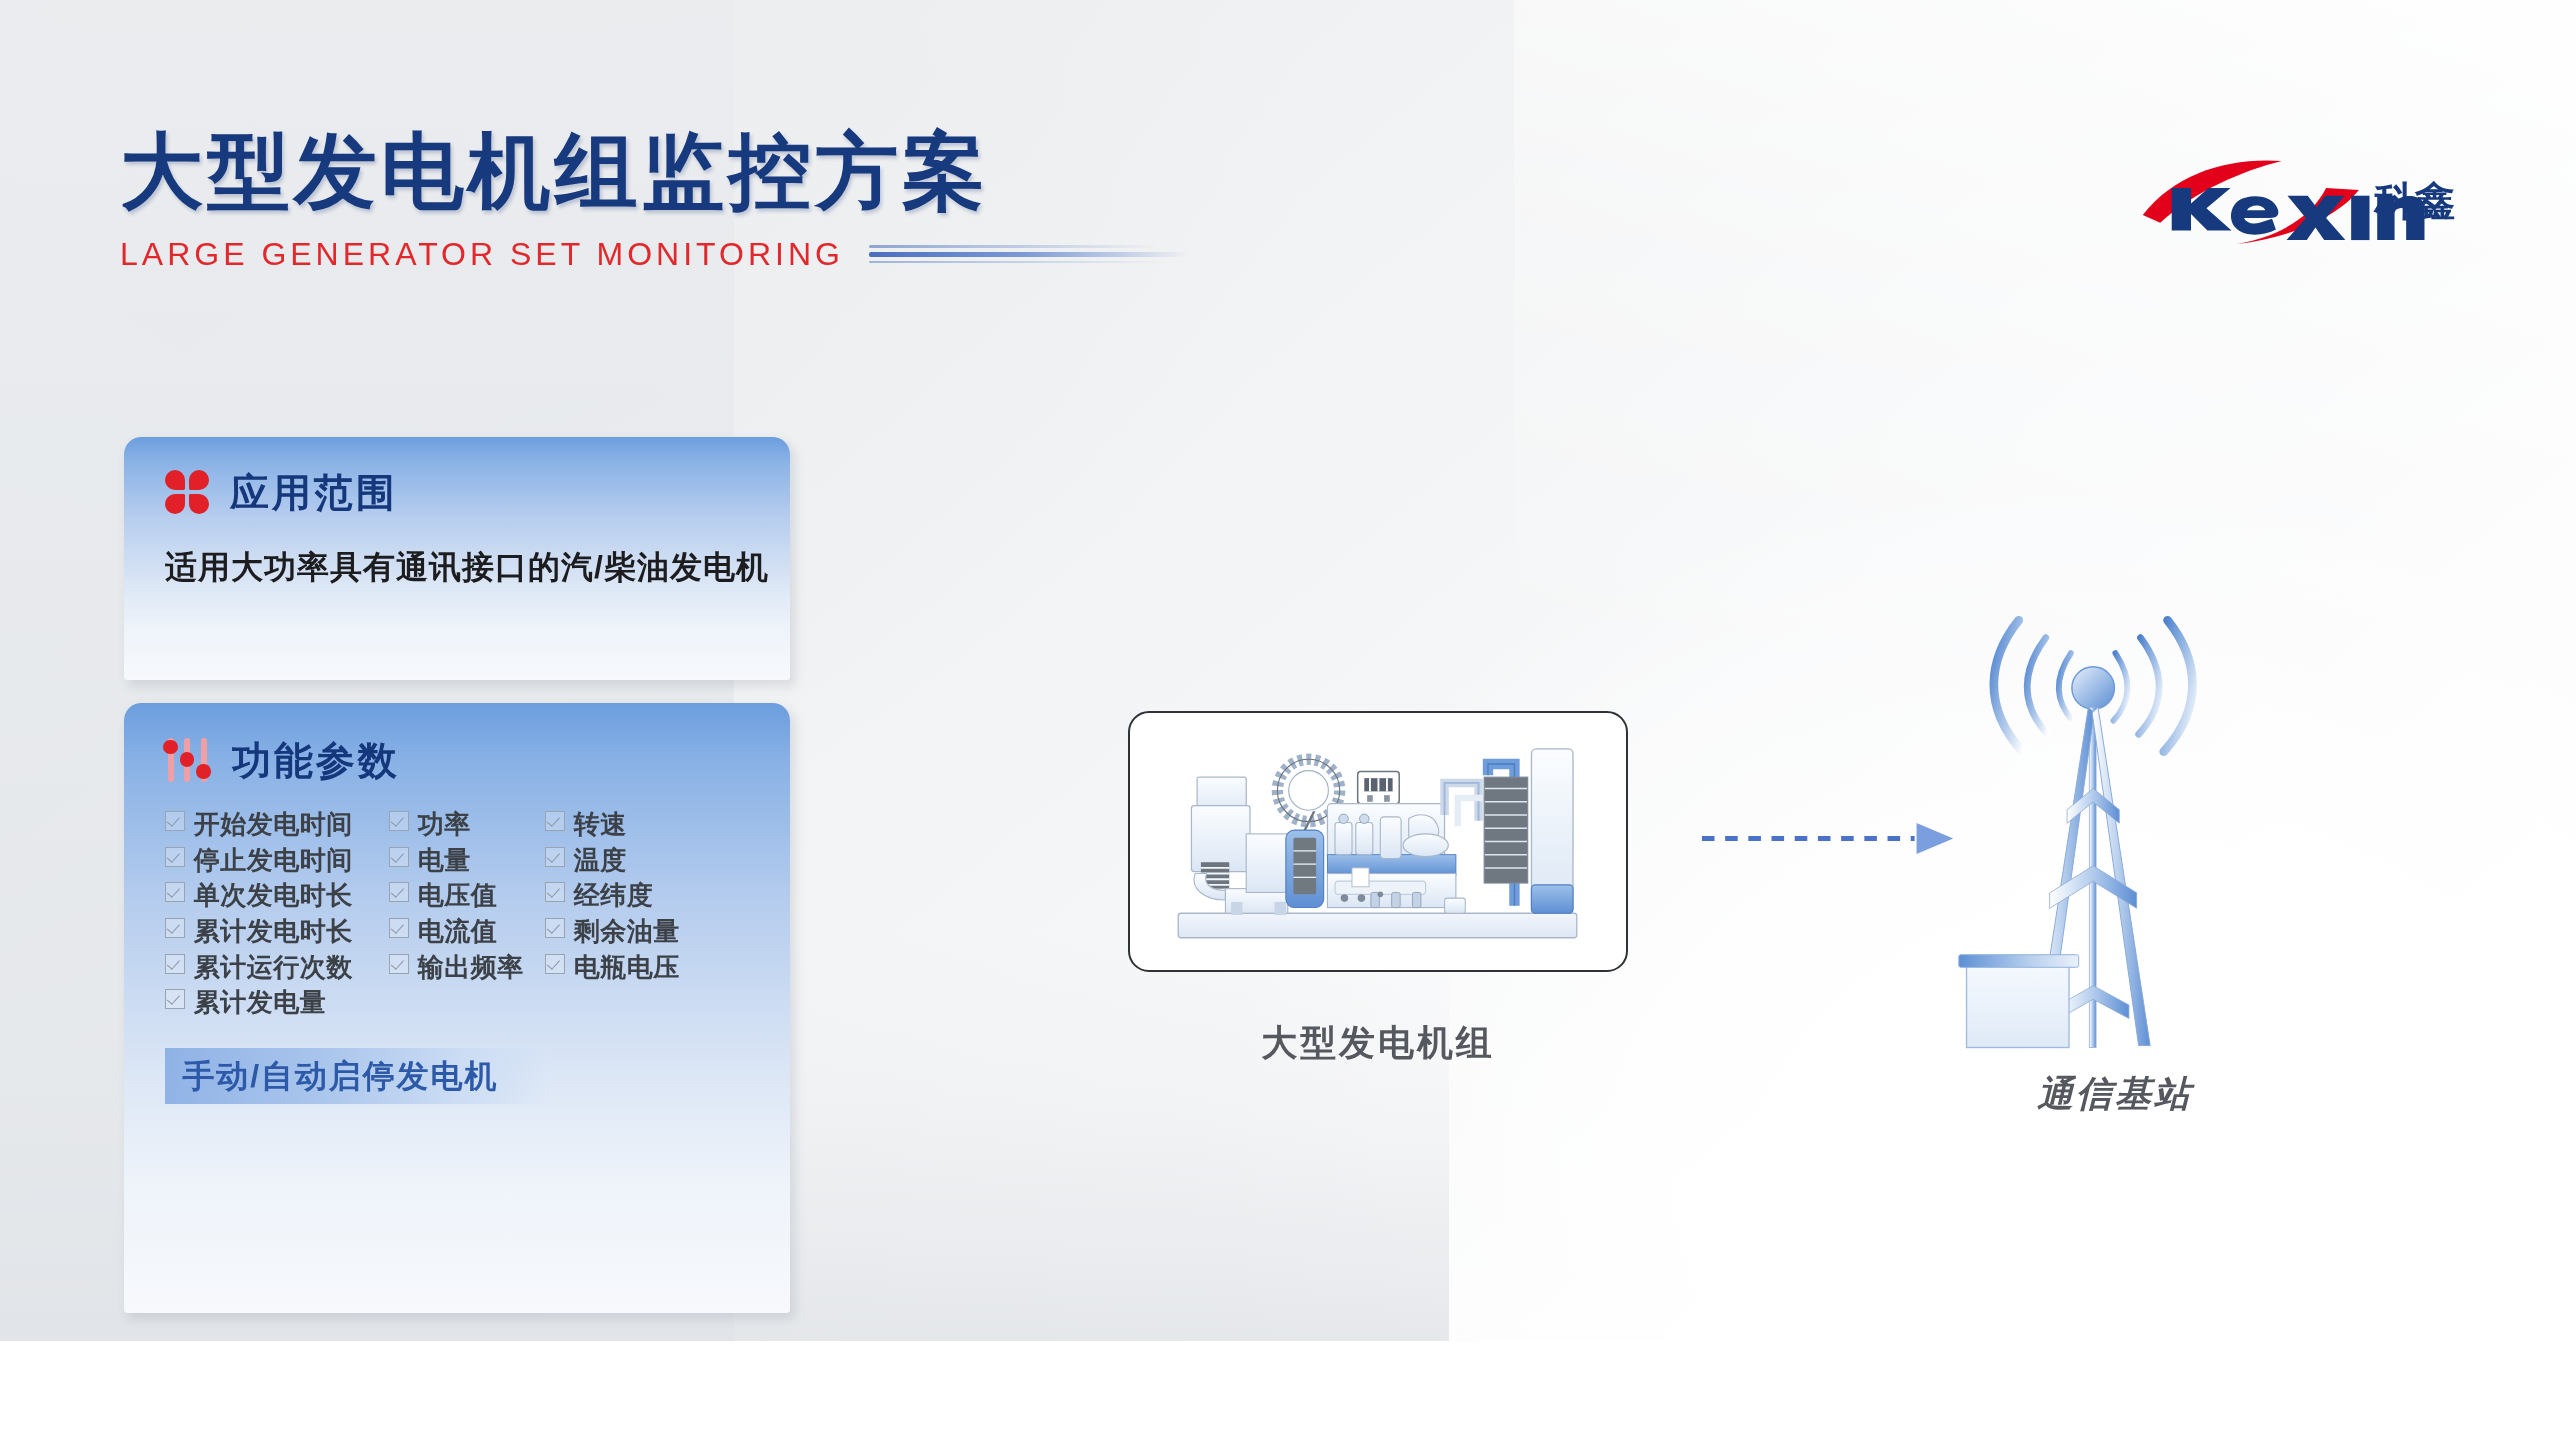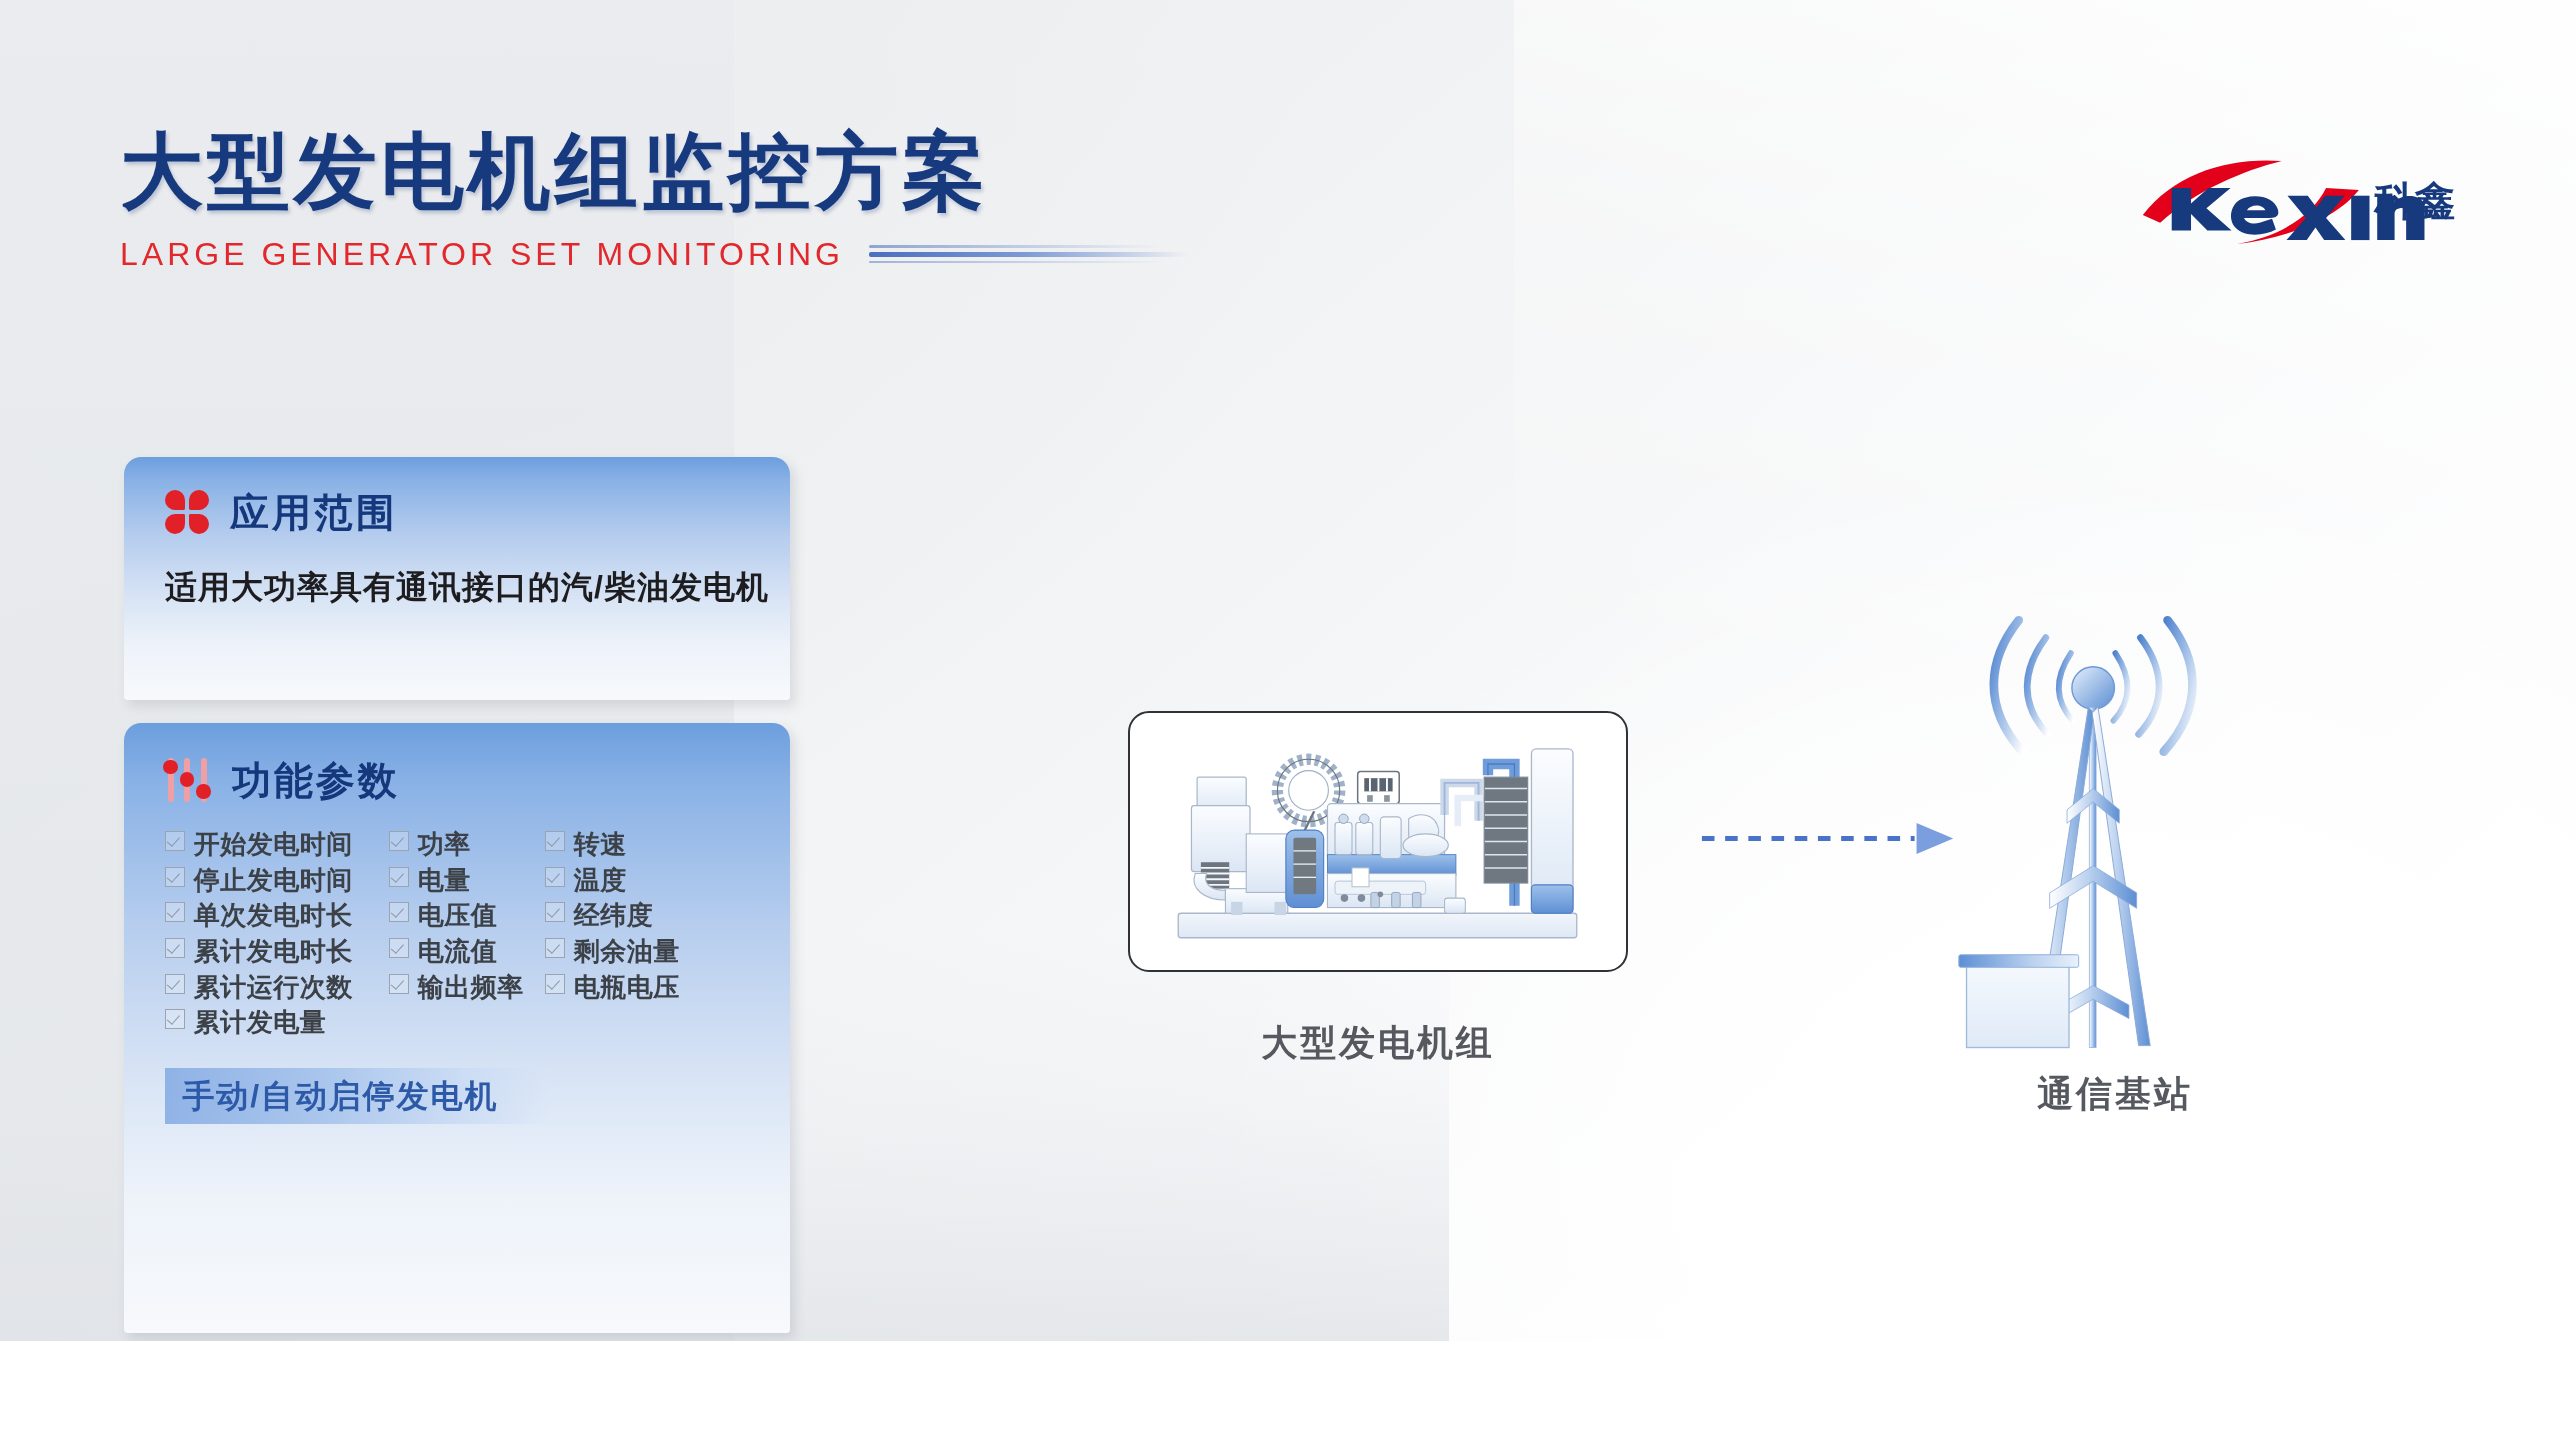--- a/index.html
+++ b/index.html
@@ -108,21 +108,20 @@
 
   
   .card {
     position: absolute;
     left: 124px;
     width: 666px;
     border-radius: 17.4px 17.4px 3.9px 3.9px;
     background: linear-gradient(180deg, #6c9ede 0%, #8ab2e6 10%, #b6cdee 33%, #d8e4f5 58%, #eef3fa 78%, #f7f9fc 100%);
     box-shadow: 4.8px 5.8px 10.6px rgba(90,100,120,0.16);
     overflow: hidden;
-    margin-top: 20px;
   }
   .card-scope { top: 437px; height: 243px; }
   .card-func  { top: 703px; height: 610px; }
 
   .card-head {
     display: flex;
     align-items: center;
     padding: 33px 0 0 41px;
   }
   .card-head-title {
@@ -296,20 +295,21 @@
   .tower-label {
     position: absolute;
     left: 1941px;
     top: 1070px;
     width: 348px;
     text-align: center;
     font-size: 36px;
     font-weight: 700;
     color: #55595f;
     letter-spacing: 2.9px;
+    font-style: italic;
   }
 </style>
 </head>
 <body>
 
 <div class="slide">
 
   <div class="bg-wash-left"></div>
   <div class="bg-wash-bottom"></div>
   <div class="bg-wash-topright"></div>

